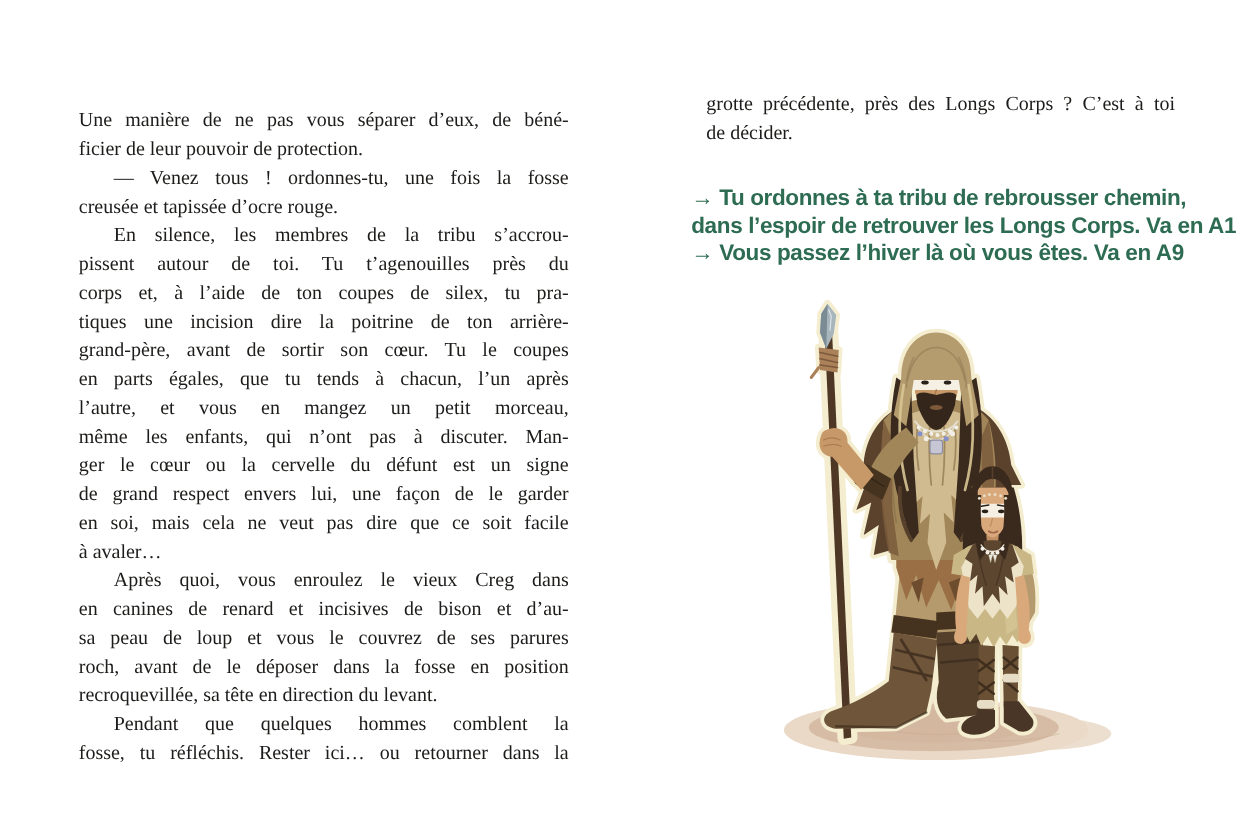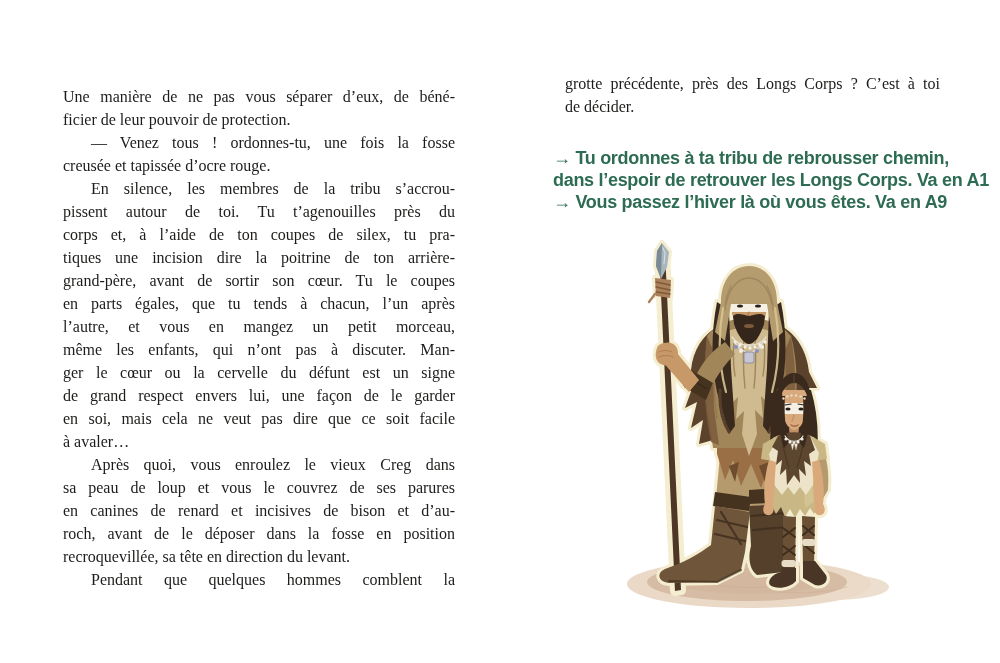--- a/index.html
+++ b/index.html
@@ -52,25 +52,26 @@
       <div class="bline">tiques une incision dire la poitrine de ton arrière-</div>
       <div class="bline">grand-père, avant de sortir son cœur. Tu le coupes</div>
       <div class="bline">en parts égales, que tu tends à chacun, l’un après</div>
       <div class="bline">l’autre, et vous en mangez un petit morceau,</div>
       <div class="bline">même les enfants, qui n’ont pas à discuter. Man-</div>
       <div class="bline">ger le cœur ou la cervelle du défunt est un signe</div>
       <div class="bline">de grand respect envers lui, une façon de le garder</div>
       <div class="bline">en soi, mais cela ne veut pas dire que ce soit facile</div>
       <div class="bline last">à avaler…</div>
       <div class="bline ind">Après quoi, vous enroulez le vieux Creg dans</div>
+      <div class="bline">en canines de renard et incisives de bison et d’au-</div>
       <div class="bline">sa peau de loup et vous le couvrez de ses parures</div>
-      <div class="bline">en canines de renard et incisives de bison et d’au-</div>
       <div class="bline">roch, avant de le déposer dans la fosse en position</div>
       <div class="bline last">recroquevillée, sa tête en direction du levant.</div>
       <div class="bline ind">Pendant que quelques hommes comblent la</div>
+      <div class="bline">fosse, tu réfléchis. Rester ici… ou retourner dans la</div>
     </div>
 
   <div id="right-text" class="textcol">
       <div class="bline">grotte précédente, près des Longs Corps ? C’est à toi</div>
       <div class="bline last">de décider.</div>
     </div>
 
   <div id="choices">
       <div class="choice-line">→ Tu ordonnes à ta tribu de rebrousser chemin,</div>
       <div class="choice-line">dans l’espoir de retrouver les Longs Corps. Va en A1</div>

